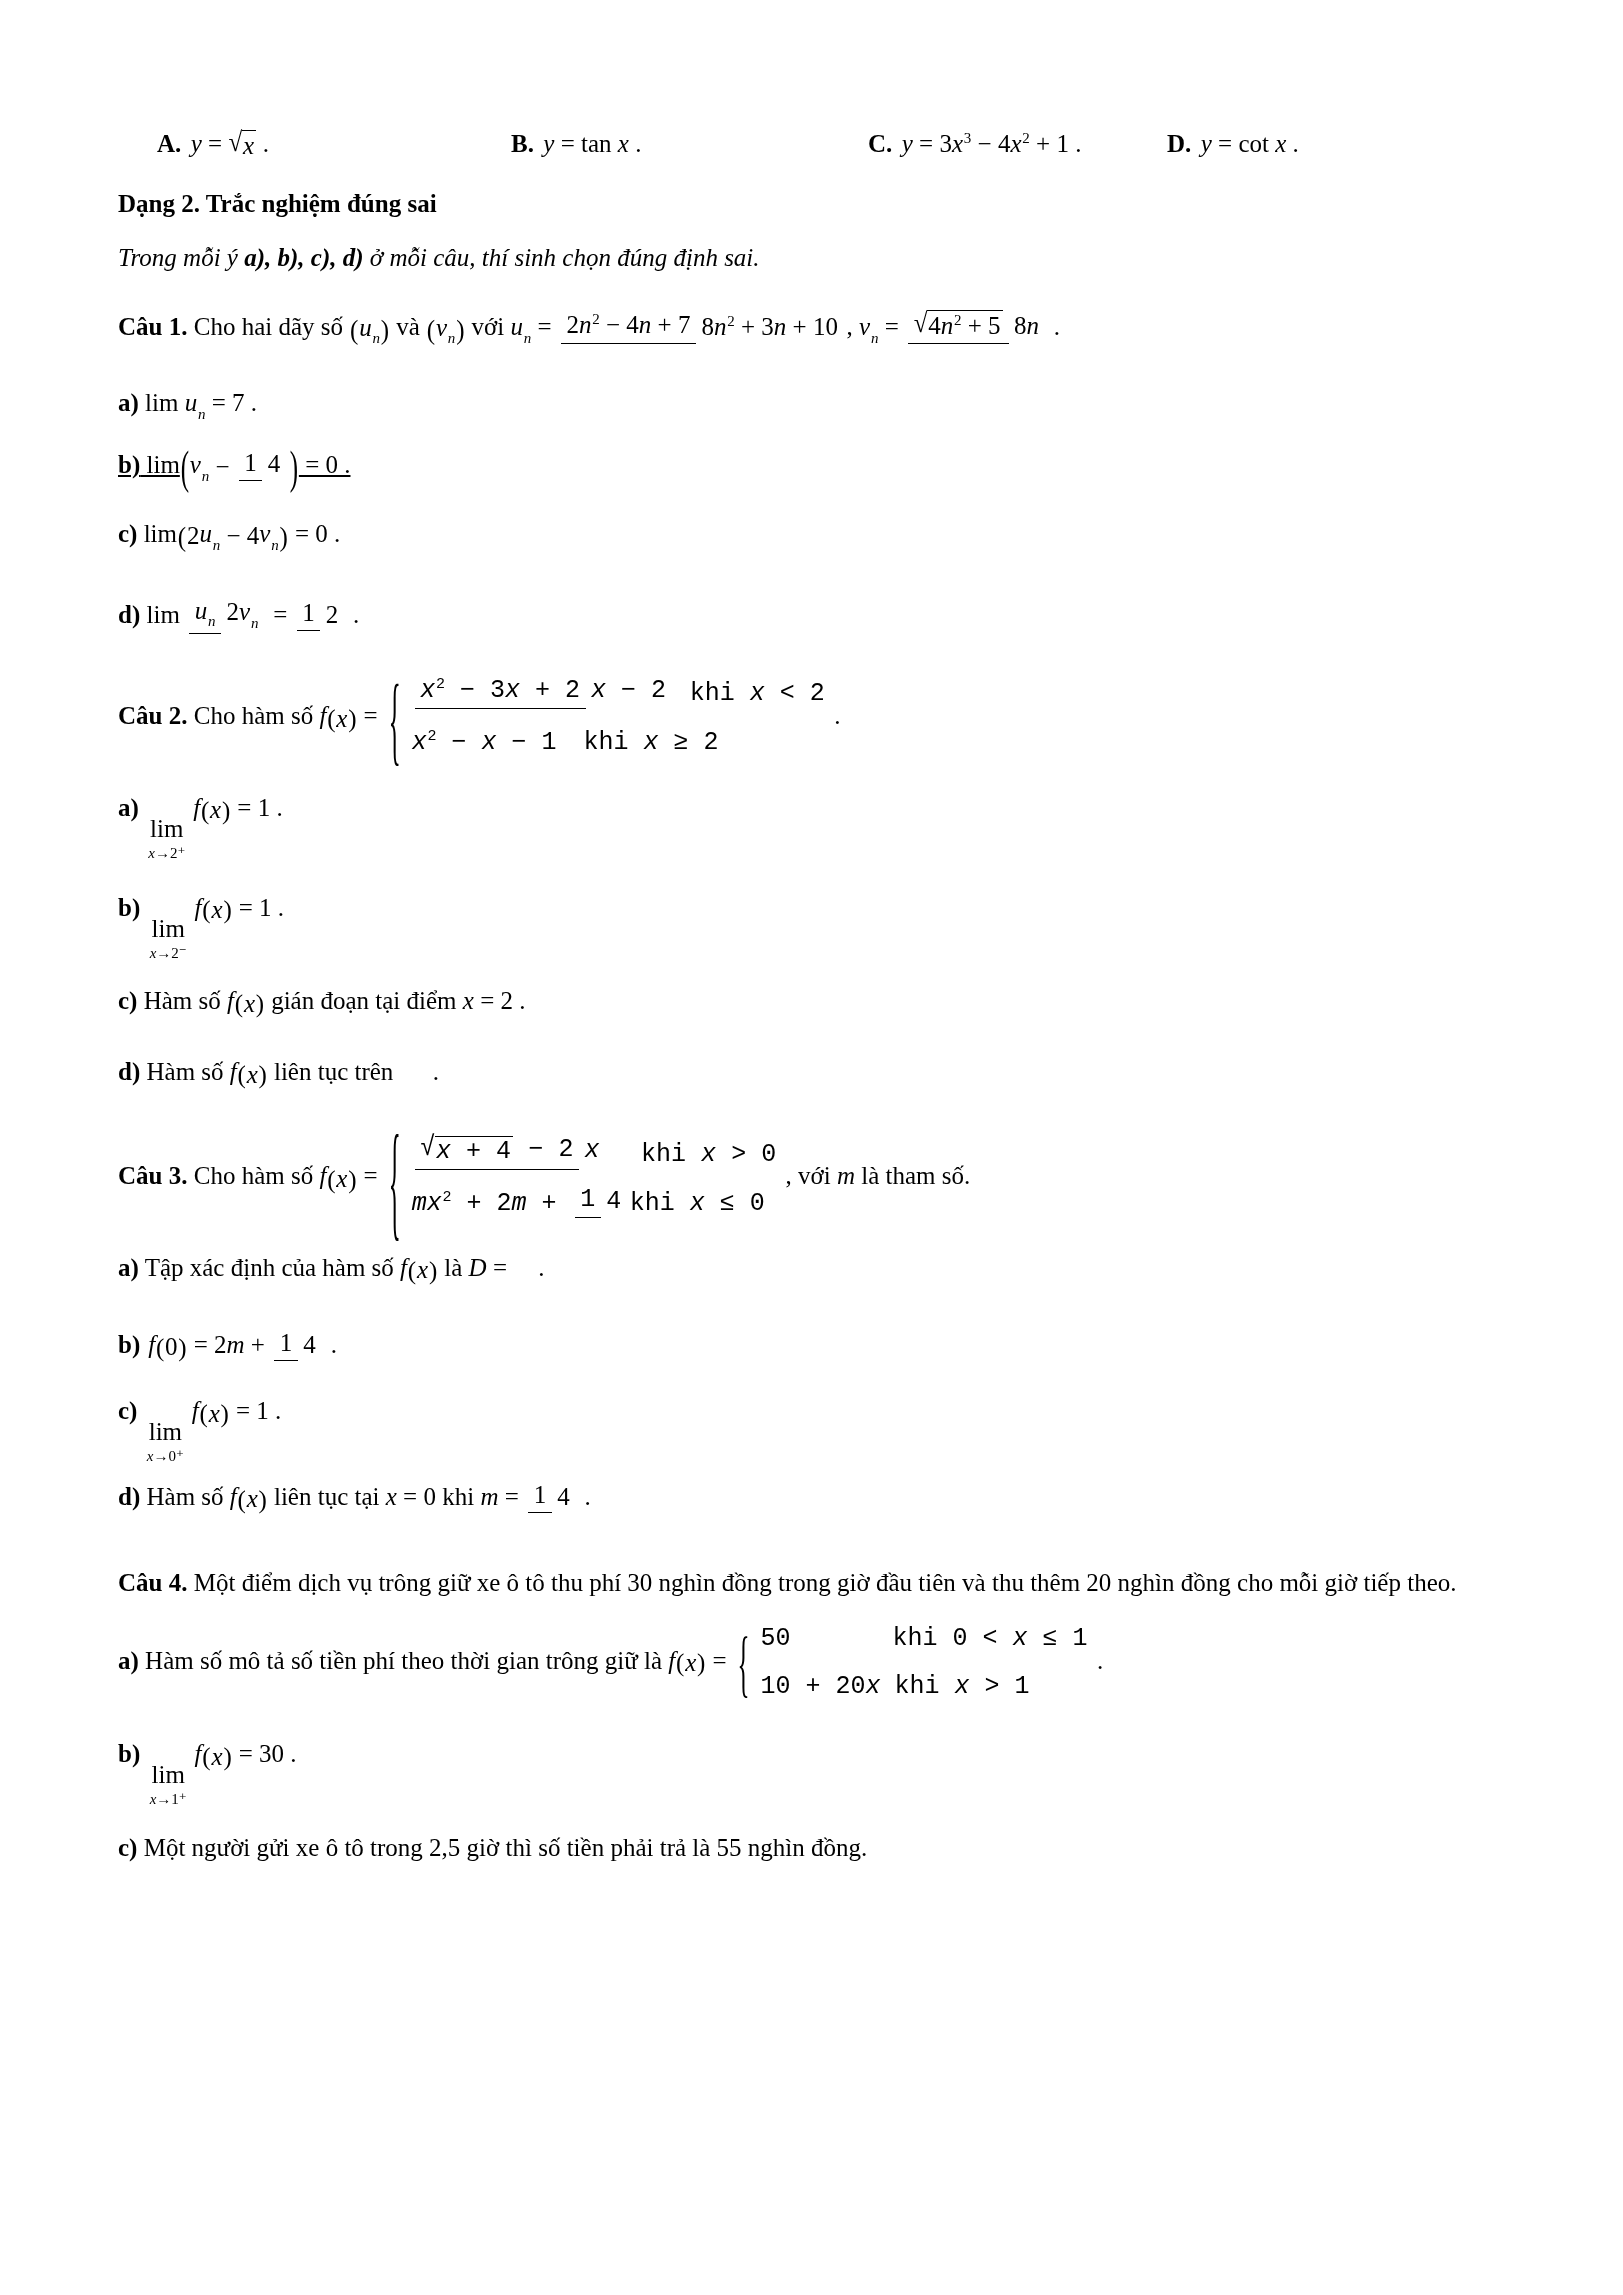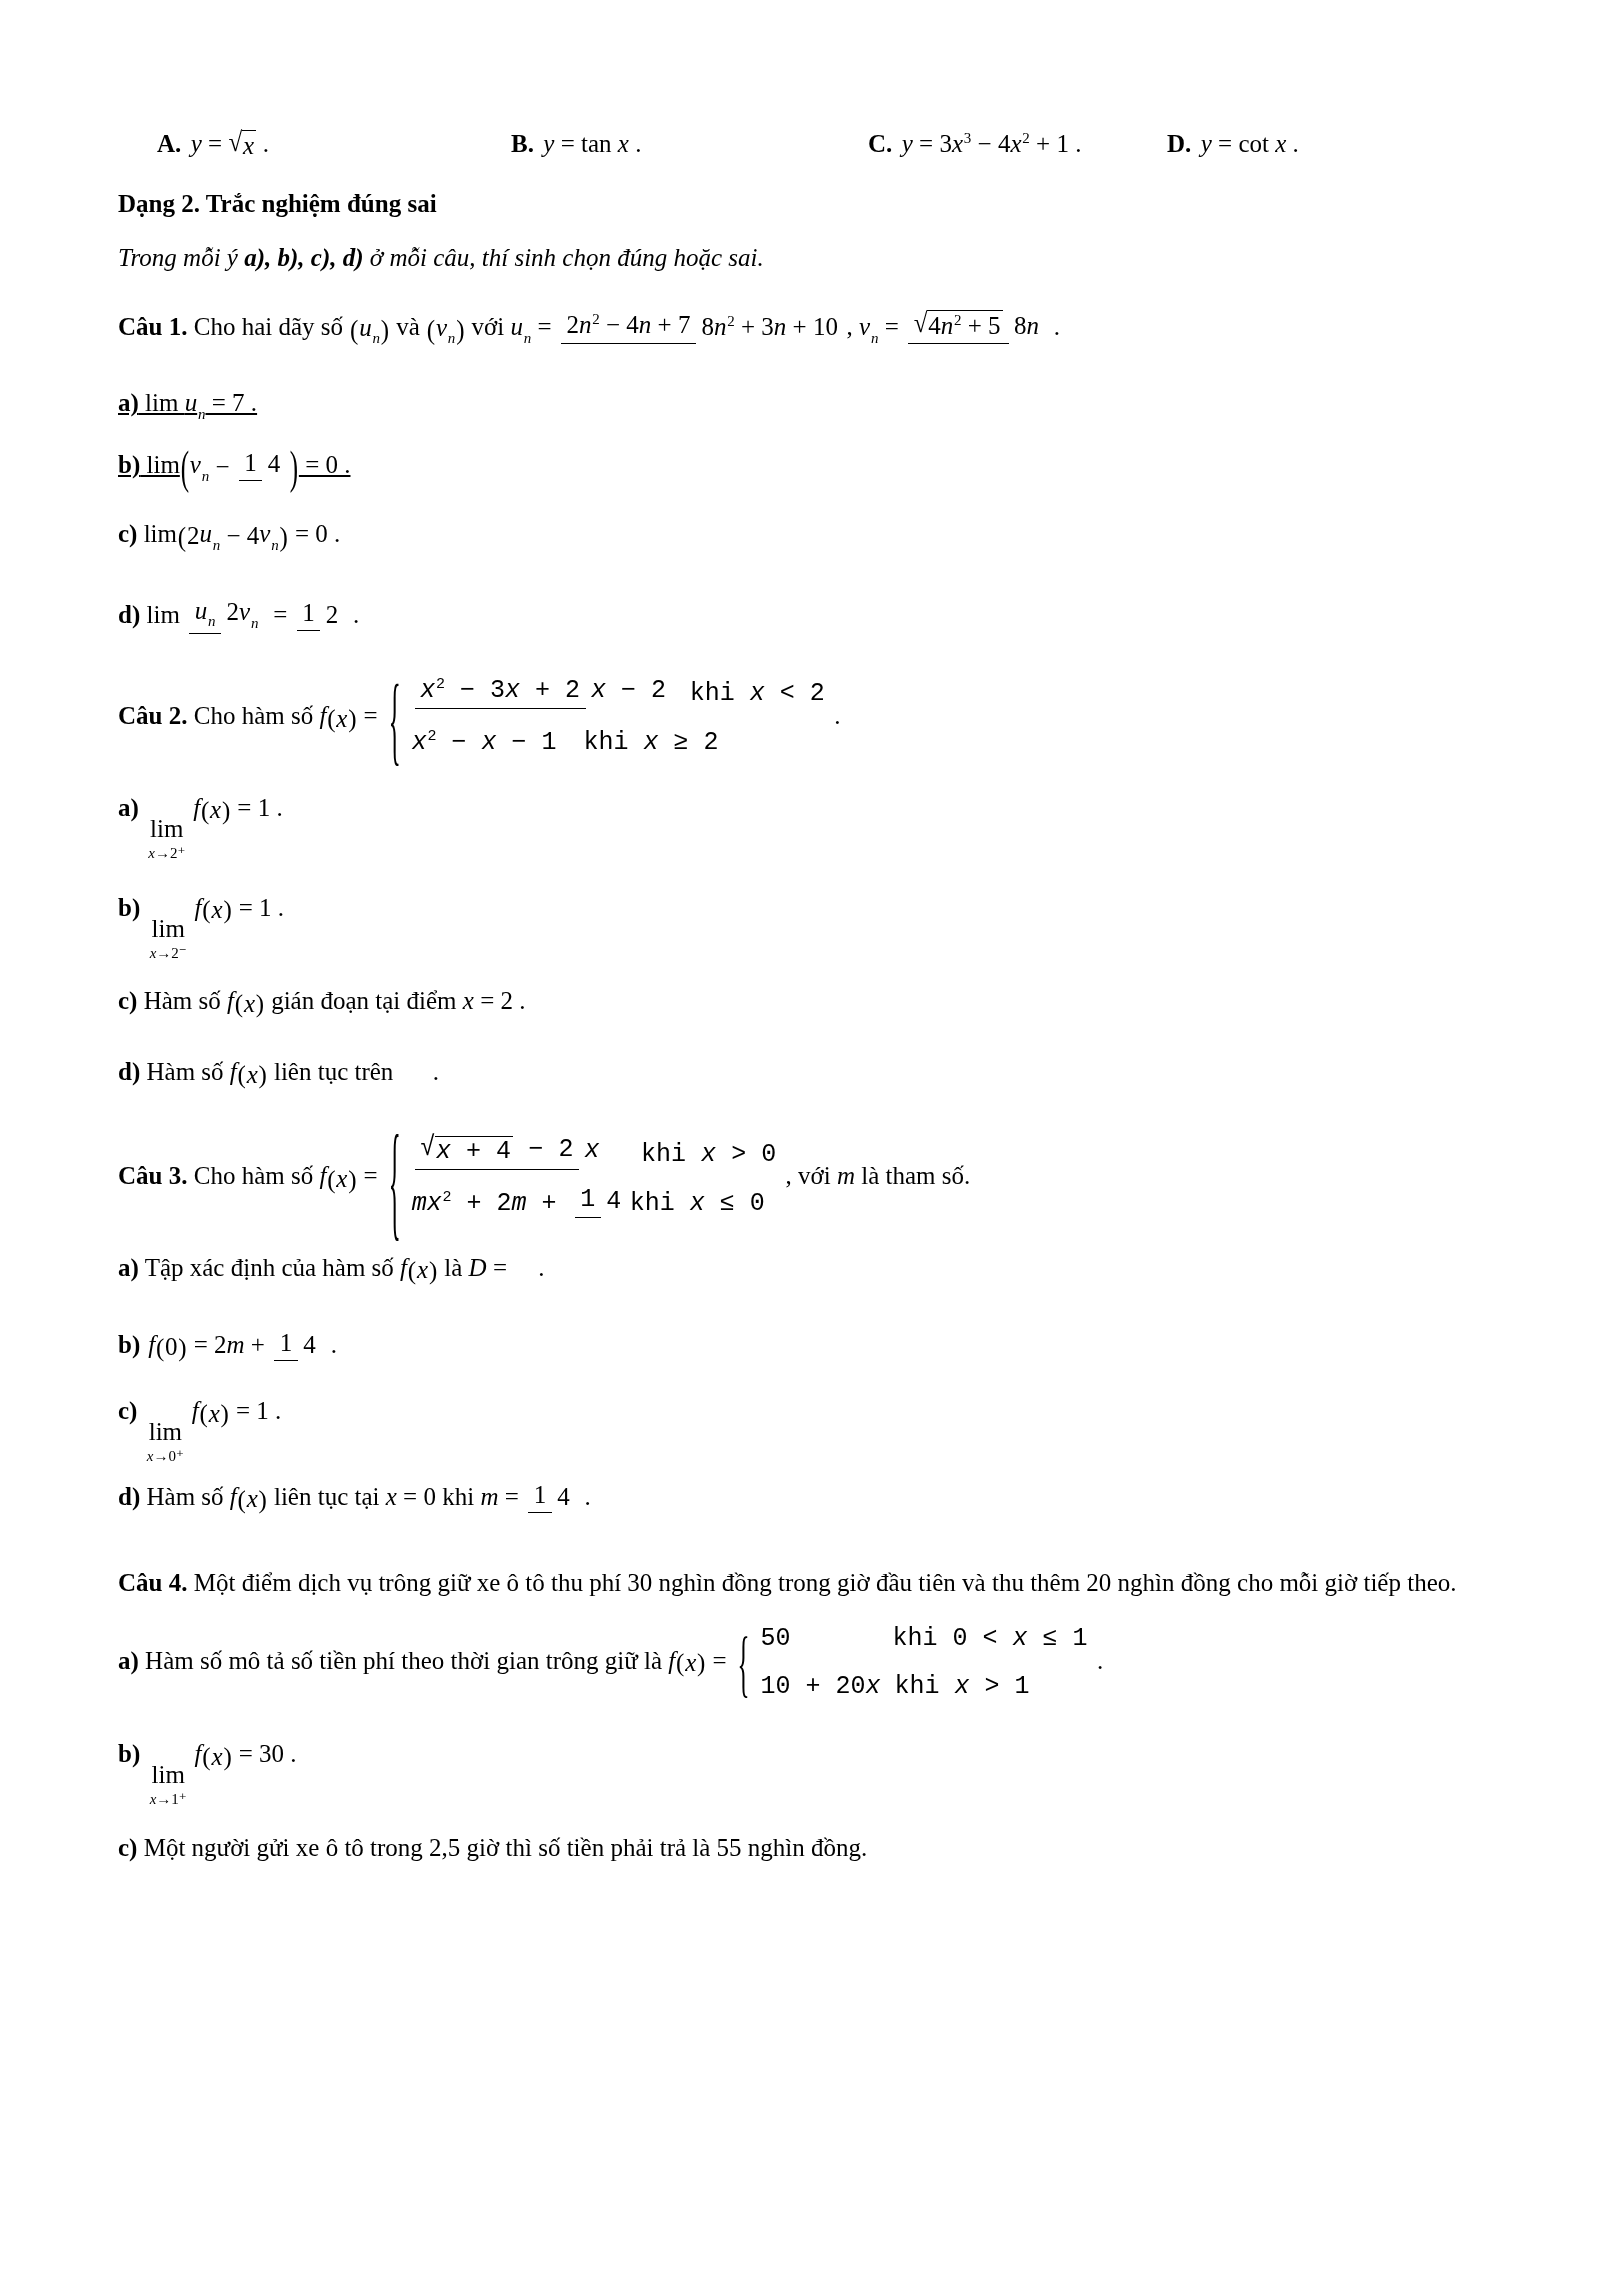--- a/index.html
+++ b/index.html
@@ -49,21 +49,21 @@
   <div class="options-row" style="margin-bottom:15.7px;">
     <span class="opt" style="left:39px"><span class="mb">A.</span><span class="msp" style="width: 9.4px;"></span><span class="mv">y</span><span class="mt"> = </span><span class="msqrt">
           <span class="mrad">√</span>
           <span class="msqrt-body"><span class="mv">x</span></span>
         </span><span class="mt"> .</span></span>
     <span class="opt" style="left:393px"><span class="mb">B.</span><span class="msp" style="width: 9.4px;"></span><span class="mv">y</span><span class="mt"> = tan </span><span class="mv">x</span><span class="mt"> .</span></span>
     <span class="opt" style="left:750px"><span class="mb">C.</span><span class="msp" style="width: 9.4px;"></span><span class="mv">y</span><span class="mt"> = 3</span><span class="msup-wrap"><span class="mv">x</span><span class="msup"><span class="mt">3</span></span></span><span class="mt"> − 4</span><span class="msup-wrap"><span class="mv">x</span><span class="msup"><span class="mt">2</span></span></span><span class="mt"> + 1 .</span></span>
     <span class="opt" style="left:1049px"><span class="mb">D.</span><span class="msp" style="width: 9.4px;"></span><span class="mv">y</span><span class="mt"> = cot </span><span class="mv">x</span><span class="mt"> .</span></span>
   </div>
   <div class="line" style="margin-bottom:21px;"><span class="mb">Dạng 2. Trắc nghiệm đúng sai</span></div>
-  <div class="line" style="margin-bottom:35px;"><span class="mit">Trong mỗi ý </span><span class="mbi">a), b), c), d)</span><span class="mit"> ở mỗi câu, thí sinh chọn đúng hoặc sai.</span></div>
+  <div class="line" style="margin-bottom:35px;"><span class="mit">Trong mỗi ý </span><span class="mbi">a), b), c), d)</span><span class="mit"> ở mỗi câu, thí sinh chọn đúng định sai.</span></div>
 
   <div class="line" style="margin-bottom:38px;"><span class="mb">Câu 1.</span><span class="mt"> Cho hai dãy số </span><span class="mpar">
         <span class="mpsym" style="transform: scaleY(1.09738);">(</span>
         <span class="mpbody">
           <span class="msub-wrap"><span class="mv">u</span><span class="msub"><span class="mv">n</span></span></span>
         </span>
         <span class="mpsym" style="transform: scaleY(1.09738);">)</span>
       </span><span class="mt"> và </span><span class="mpar">
         <span class="mpsym" style="transform: scaleY(1.09738);">(</span>
         <span class="mpbody">
@@ -73,21 +73,21 @@
       </span><span class="mt"> với </span><span class="msub-wrap"><span class="mv">u</span><span class="msub"><span class="mv">n</span></span></span><span class="mt"> = </span><span class="mfrac">
         <span class="mnum"><span class="mt">2</span><span class="msup-wrap"><span class="mv">n</span><span class="msup"><span class="mt">2</span></span></span><span class="mt"> − 4</span><span class="mv">n</span><span class="mt"> + 7</span></span>
         <span class="mden"><span class="mt">8</span><span class="msup-wrap"><span class="mv">n</span><span class="msup"><span class="mt">2</span></span></span><span class="mt"> + 3</span><span class="mv">n</span><span class="mt"> + 10</span></span>
       </span><span class="mt">, </span><span class="msub-wrap"><span class="mv">v</span><span class="msub"><span class="mv">n</span></span></span><span class="mt"> = </span><span class="mfrac">
         <span class="mnum"><span class="msqrt">
             <span class="mrad">√</span>
             <span class="msqrt-body"><span class="mt">4</span><span class="msup-wrap"><span class="mv">n</span><span class="msup"><span class="mt">2</span></span></span><span class="mt"> + 5</span></span>
           </span></span>
         <span class="mden"><span class="mt">8</span><span class="mv">n</span></span>
       </span><span class="mt"> .</span></div>
-  <div class="line" style="margin-bottom:23.6px;text-decoration:underline;"><span class="mb">a)</span><span class="mt"> lim </span><span class="msub-wrap"><span class="mv">u</span><span class="msub"><span class="mv">n</span></span></span><span class="mt"> = 7 .</span></div>
+  <div class="line" style="margin-bottom:23.6px;"><span class="mb">a)</span><span class="mt"> lim </span><span class="msub-wrap"><span class="mv">u</span><span class="msub"><span class="mv">n</span></span></span><span class="mt"> = 7 .</span></div>
   <div class="line" style="margin-bottom:31px;text-decoration:underline;"><span class="mb">b)</span><span class="mt"> lim</span><span class="mpar">
         <span class="mpsym" style="transform: scaleY(1.89081);">(</span>
         <span class="mpbody">
           <span class="msub-wrap"><span class="mv">v</span><span class="msub"><span class="mv">n</span></span></span>
           <span class="mt"> − </span>
           <span class="mfrac">
             <span class="mnum"><span class="mt">1</span></span>
             <span class="mden"><span class="mt">4</span></span>
           </span>
         </span>

